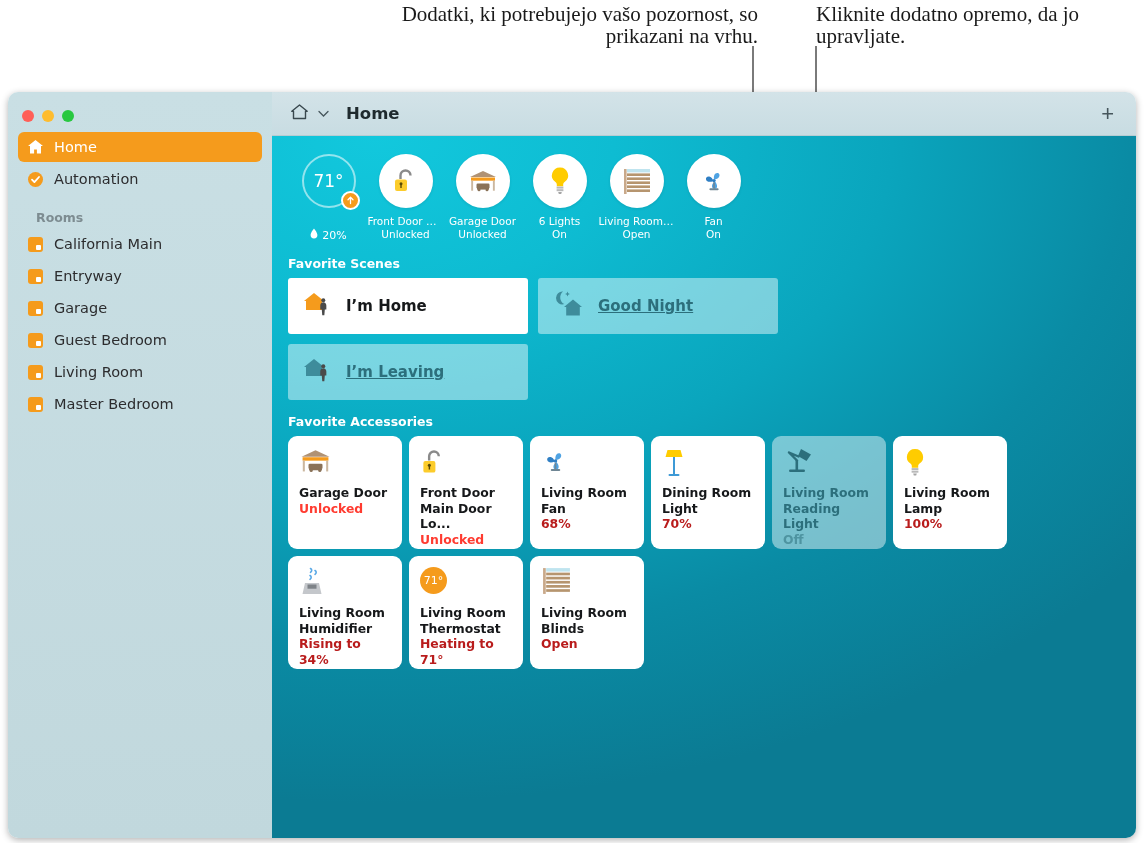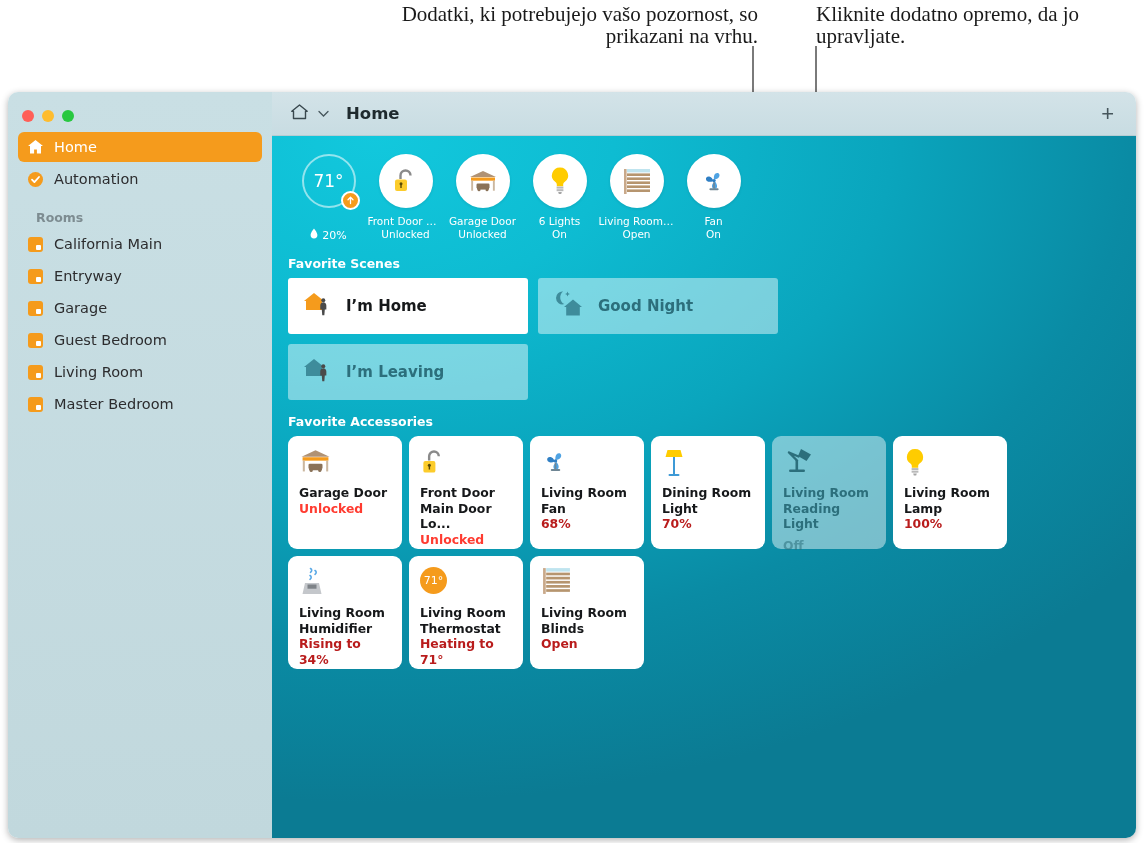--- a/index.html
+++ b/index.html
@@ -169,21 +169,21 @@
   
   .scene-grid { display: flex; flex-wrap: wrap; gap: 10px; padding-left: 16px; width: 510px; }
   .scene-card {
     width: 240px; height: 56px; border-radius: 3px;
     display: flex; align-items: center; gap: 10px;
     padding-left: 14px;
     font-size: 15px; font-weight: bold;
     font-family: "DejaVu Sans", sans-serif;
   }
   .scene-card.on  { background: #ffffff; color: #16181a; }
-  .scene-card.off { background: rgba(255,255,255,0.45); color: #2c6f7c; }
+  .scene-card.off { background: rgba(255,255,255,0.45); color: #2c6f7c; text-decoration: underline; }
 
   
   .acc-grid {
     display: flex; flex-wrap: wrap; gap: 7px;
     padding-left: 16px; width: 806px;
   }
   .acc-card {
     width: 114px; height: 113px;
     border-radius: 9px;
     padding: 11px 10px 0 11px;
@@ -196,21 +196,21 @@
   .acc-name {
     font-size: 12.4px; font-weight: bold; line-height: 15.5px;
     color: #16181a; margin-top: 2px;
     overflow: hidden;
   }
   .acc-card.off .acc-name { color: #2c6f7c; }
   .acc-state {
     font-size: 12.4px; font-weight: bold; line-height: 15.5px; color: #b91c1c;
   }
   .acc-state.alert { color: #ff3b30; }
-  .acc-card.off .acc-state { color: rgba(44,111,124,0.55); margin-top: 6px; }
+  .acc-card.off .acc-state { color: rgba(44,111,124,0.55); }
 
   .thermo-mini {
     width: 27px; height: 27px; border-radius: 50%;
     background: #f59b1c; color: #ffffff;
     font-size: 11px; display: flex; align-items: center; justify-content: center;
     font-family: "DejaVu Sans", sans-serif;
   }
 </style>
 </head>
 <body>

